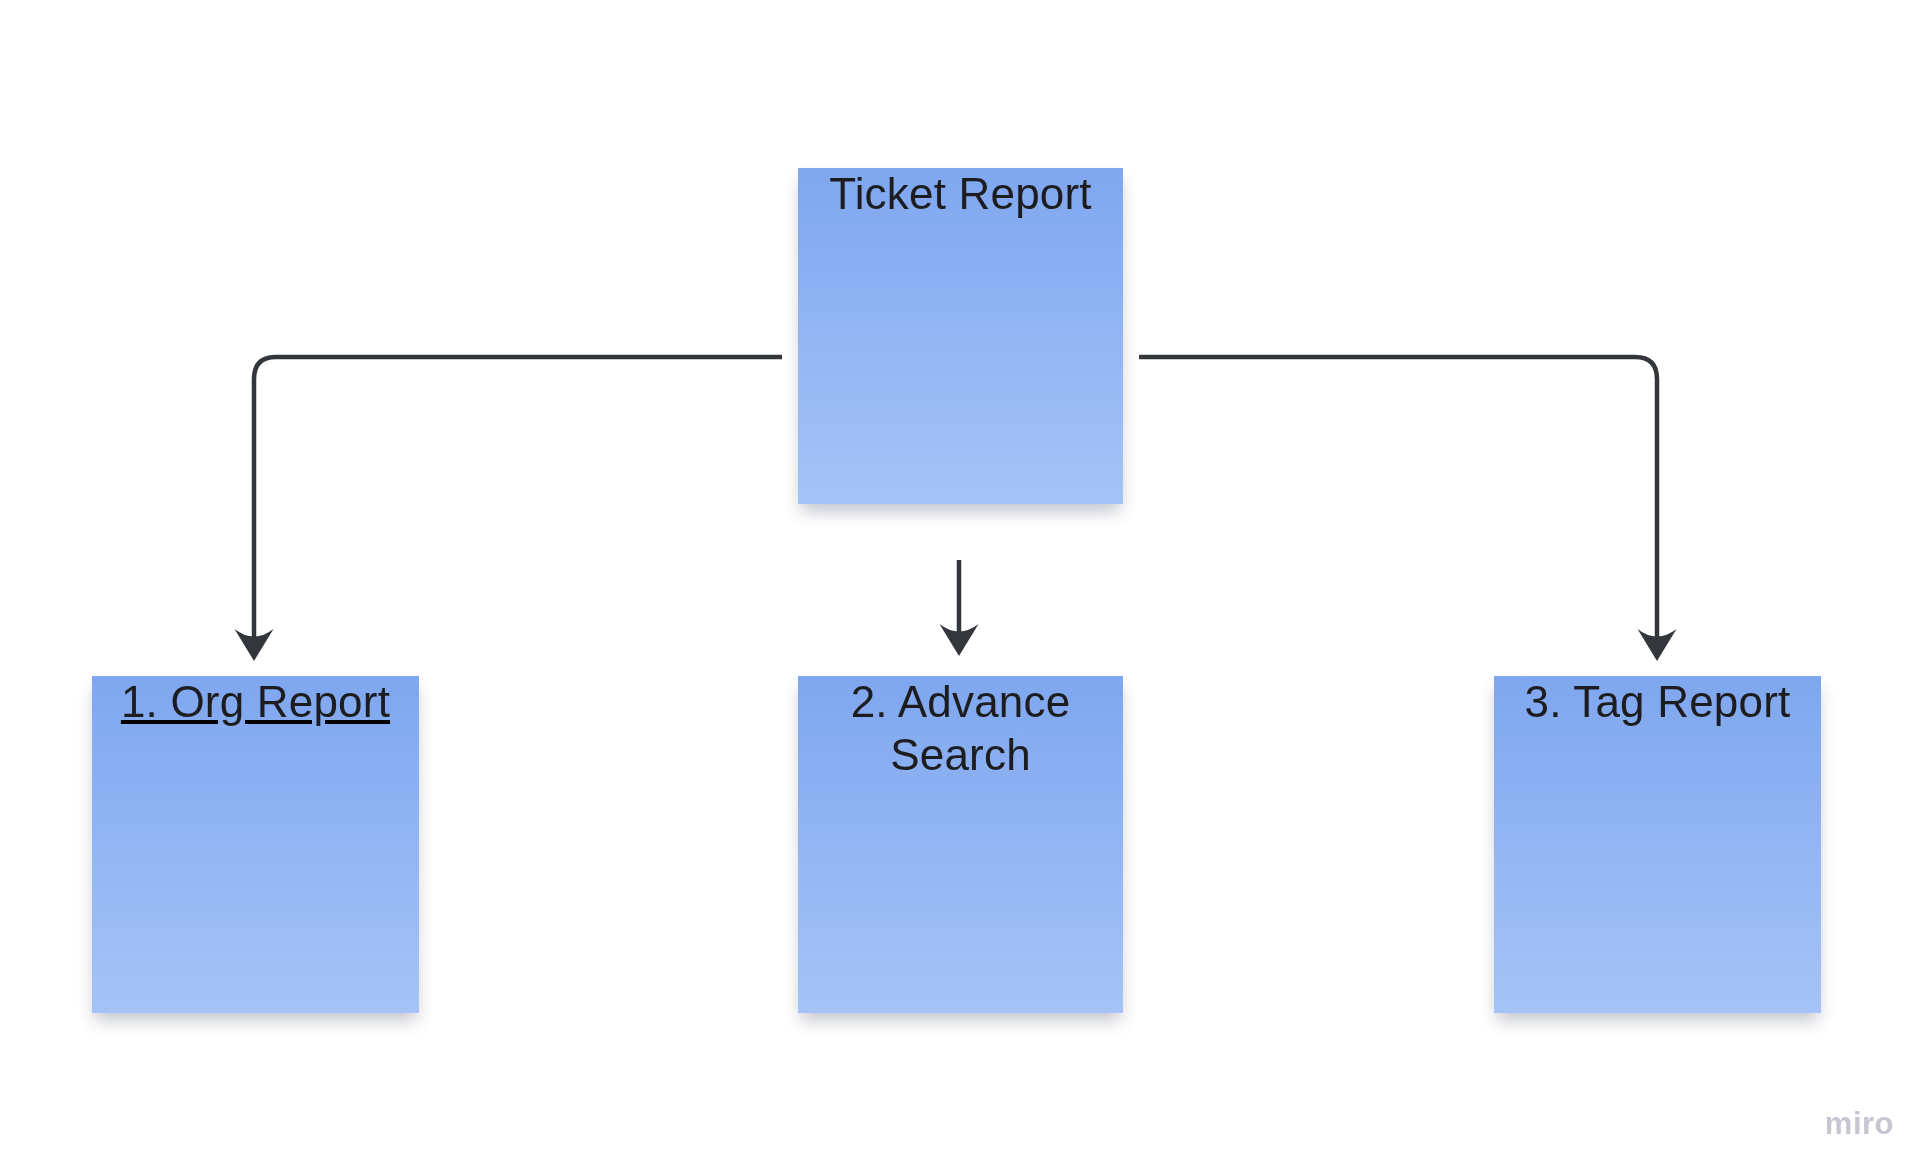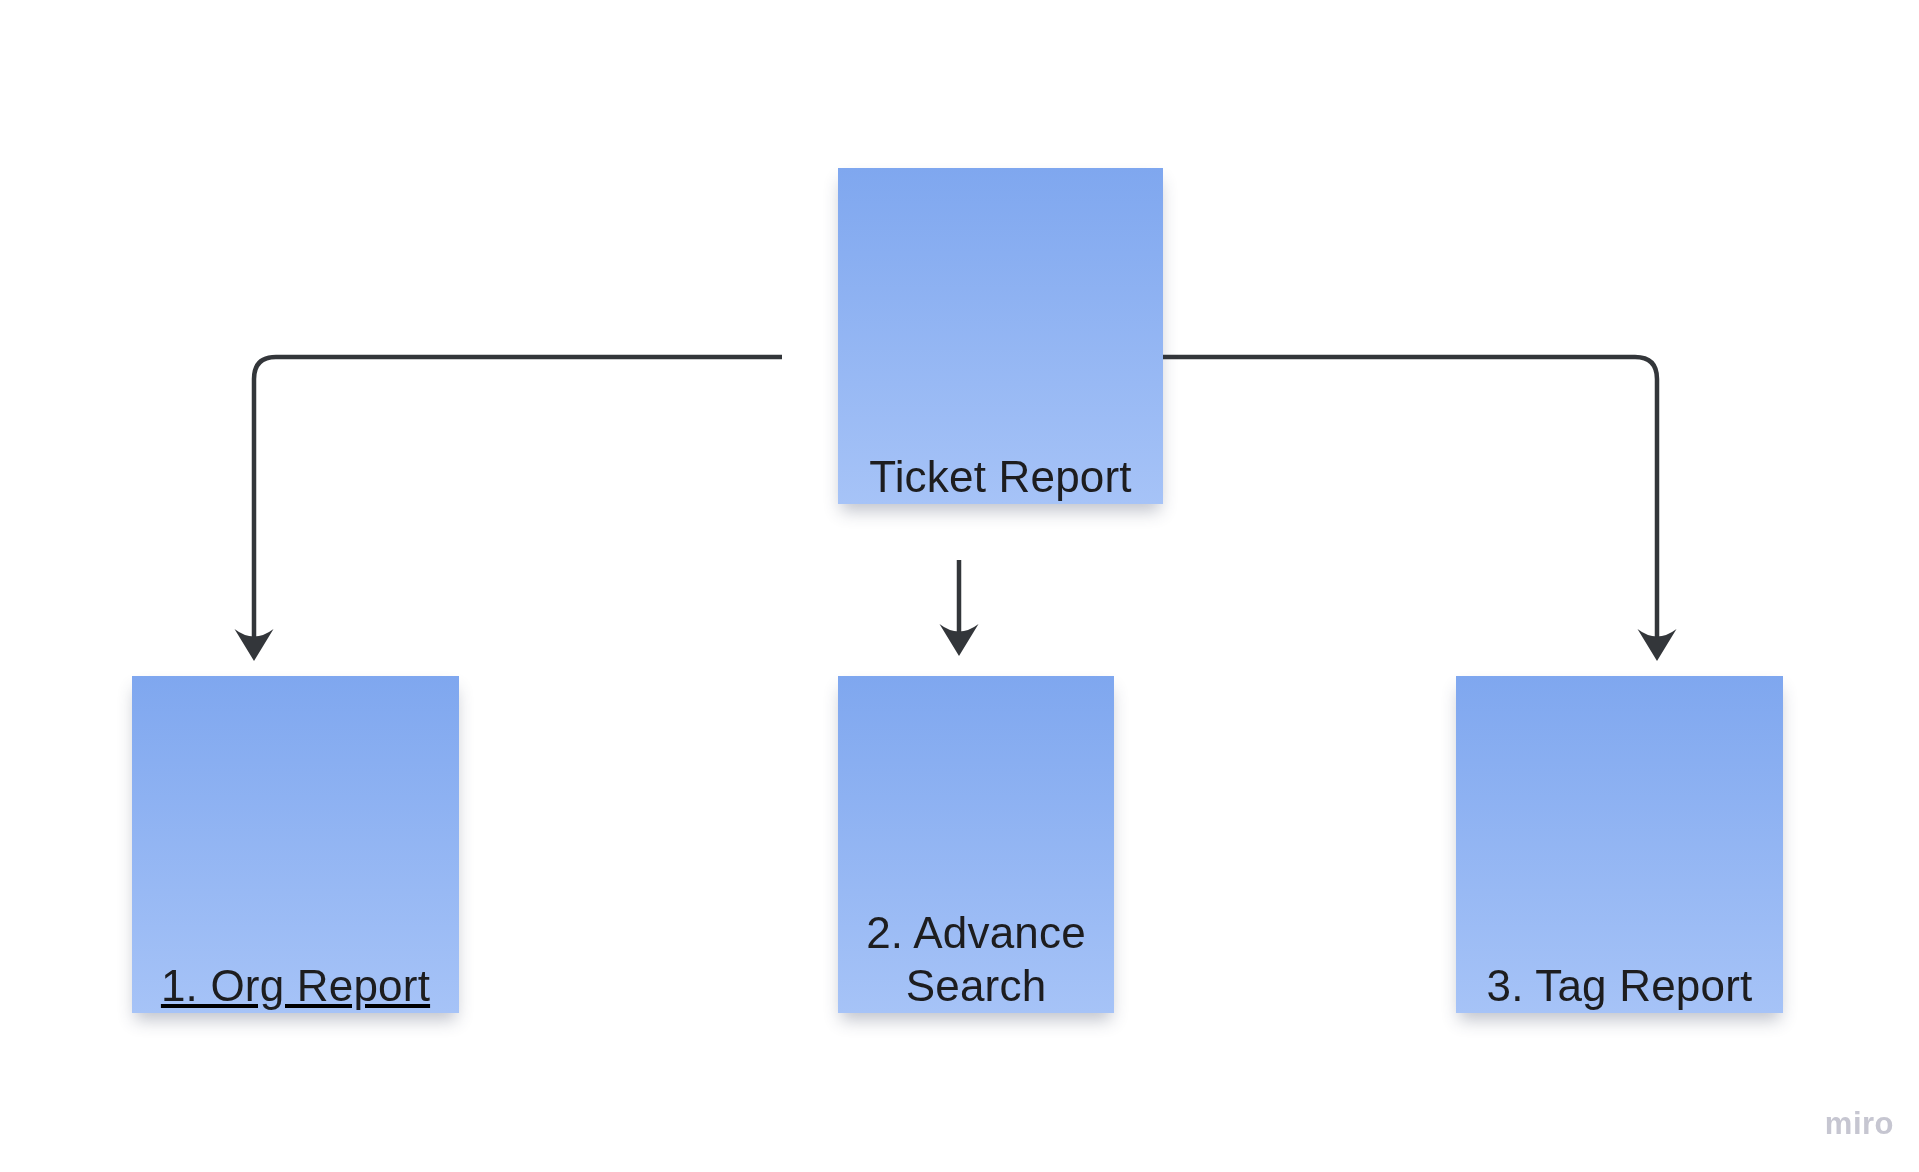--- a/index.html
+++ b/index.html
@@ -35,37 +35,36 @@
   }
   .connectors .head {
     fill: var(--line);
     stroke: none;
   }
   .note {
     position: absolute;
     background: linear-gradient(180deg, var(--note-top) 0%, var(--note-bottom) 100%);
     box-shadow: 0 10px 16px -3px rgba(45, 55, 85, 0.30);
     display: flex;
-    align-items: flex-end;
+    align-items: flex-start;
     justify-content: center;
     text-align: center;
     padding: 0 20px;
     cursor: pointer;
-    margin-left: 40px;
   }
   .note .label {
     font-size: 44px;
     line-height: 1.2;
     color: var(--note-text);
     letter-spacing: 0.2px;
   }
   .note-root  { left: 798px;  top: 168px; width: 325px; height: 336px; }
   .note-left  { left: 92px;   top: 676px; width: 327px; height: 337px; text-decoration: underline; }
-  .note-mid   { left: 798px;  top: 676px; width: 276px; height: 337px; }
-  .note-right { left: 1416px; top: 676px; width: 327px; height: 337px; }
+  .note-mid   { left: 798px;  top: 676px; width: 325px; height: 337px; }
+  .note-right { left: 1494px; top: 676px; width: 327px; height: 337px; }
   .watermark {
     position: absolute;
     right: 25px;
     bottom: 30px;
     font-size: 31px;
     font-weight: 700;
     letter-spacing: 0.5px;
     color: var(--watermark);
     user-select: none;
   }

